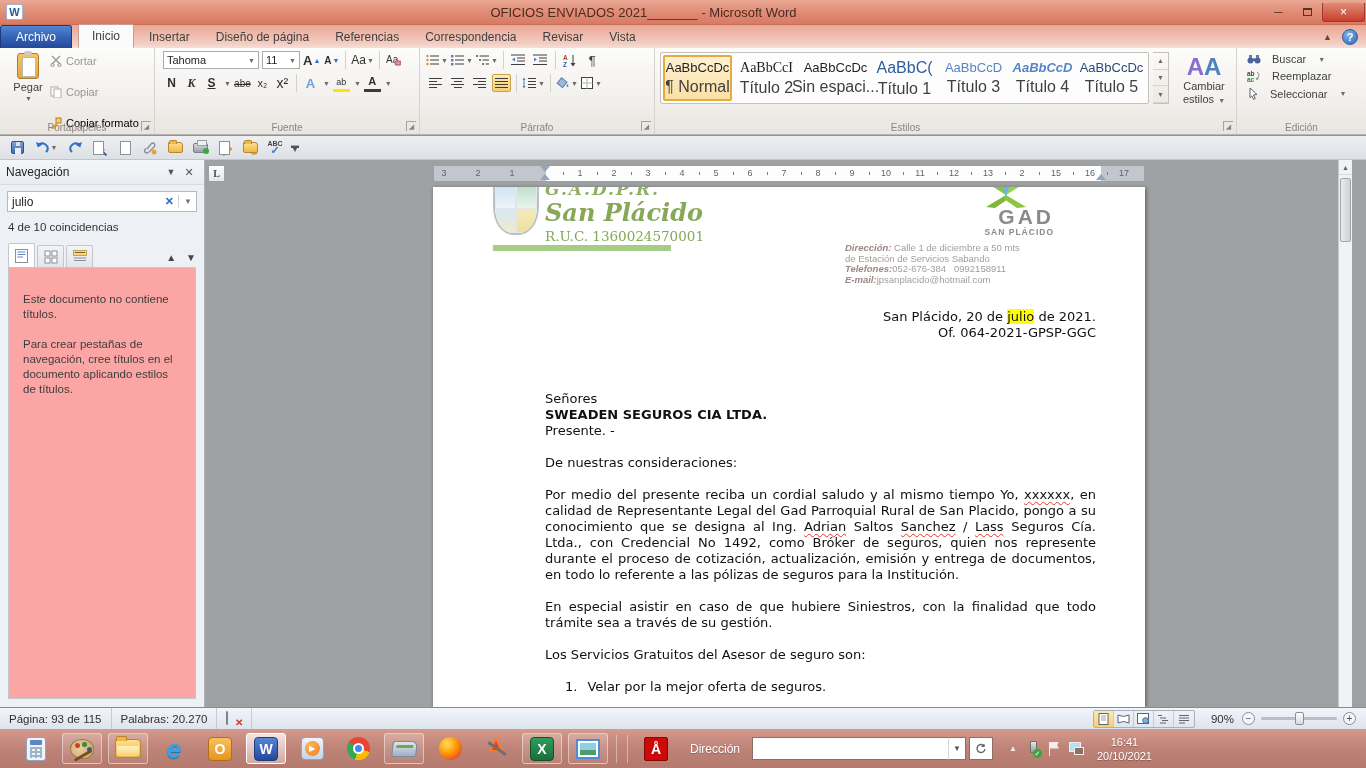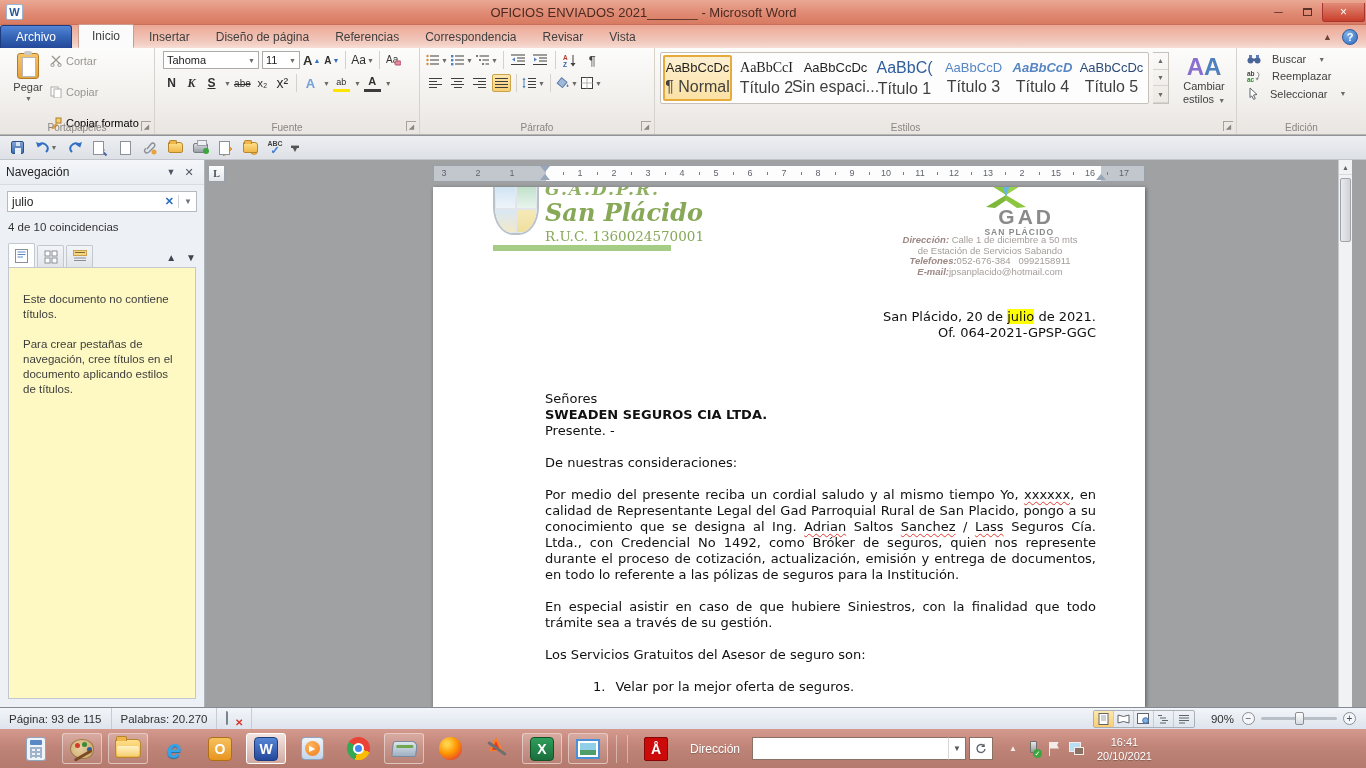--- a/index.html
+++ b/index.html
@@ -119,21 +119,21 @@
   .nav-search{margin:6px 7px 0;height:21px;background:#fff;border:1px solid #b4bac2;display:flex;align-items:center;padding:0 4px}
   .nav-sval{flex:1;font-size:12px;color:#1f1f1f}
   .nav-sx{color:#2d6fc0;font-size:11px;font-weight:bold;padding:0 4px;border-right:1px solid #d0d4da}
   .nav-sdd{color:#6e747c;font-size:8px;padding-left:5px}
   .nav-matches{font-size:11.5px;color:#333;margin:9px 8px 0}
   .nav-tabs{display:flex;align-items:flex-end;margin:10px 8px 0;position:relative;height:24px}
   .ntab{width:27px;height:22px;border:1px solid #c3c8cf;border-bottom:none;background:linear-gradient(180deg,#f2f4f7,#e2e6eb);
     display:flex;align-items:center;justify-content:center;margin-right:2px;border-radius:2px 2px 0 0}
   .ntab.on{background:#fff;height:24px}
   .nav-arrows{position:absolute;right:0;bottom:4px;display:flex;gap:10px;font-size:10px;color:#3f4450}
-  .nav-body{margin:0 8px;background:#fef9c3;border:1px solid #c3c8cf;height:432px;padding:24px 12px 0 14px}
+  .nav-body{margin:0 8px;background:#fca5a5;border:1px solid #c3c8cf;height:432px;padding:24px 12px 0 14px}
   .nav-body p{font-size:11.5px;color:#3d3d3d;line-height:15px;margin-bottom:15px}
 
   
   .docarea{position:absolute;left:205px;top:160px;width:1147px;height:547px;background:#9fa1a3;overflow:hidden}
   .tabstop{position:absolute;left:3px;top:5px;width:17px;height:17px;background:linear-gradient(180deg,#fdfdfd,#e4e6e9);
     border:1px solid #9aa0a8;display:flex;align-items:center;justify-content:center;font-size:10px;font-weight:bold;color:#3f4a56;font-family:"Liberation Serif",serif}
   .ruler{position:absolute;left:228px;top:5px;width:712px;height:17px;background:#c2c7ce;border:1px solid #9aa0a8}
   .ruler .ract{position:absolute;left:112px;top:0;width:555px;height:15px;background:#fdfdfd}
   .ruler .ticks{position:absolute;left:129px;top:6px;width:560px;height:3px;
     background:repeating-linear-gradient(90deg,#7a7f86 0 1px,transparent 1px 34px)}
@@ -154,29 +154,29 @@
   .q3{background:linear-gradient(180deg,#d8e8f5,#f2e9c8)}.q4{background:linear-gradient(180deg,#f5e9b8,#efdf9e)}
   .org-script{position:absolute;left:112px;top:-8px;font-family:"DejaVu Serif",serif;font-style:italic;font-weight:bold;
     font-size:17px;color:#8faf62;letter-spacing:2px}
   .org-name{position:absolute;left:112px;top:11px;font-family:"DejaVu Serif",serif;font-style:italic;font-weight:bold;
     font-size:24px;color:#87a857}
   .org-ruc{position:absolute;left:112px;top:41px;font-family:"DejaVu Serif",serif;font-size:13.5px;color:#87a857}
   .greenbar{position:absolute;left:60px;top:58px;width:178px;height:6px;background:#a6cd86}
   .gadlogo{position:absolute;left:525px;top:-9px;width:96px;text-align:right}
   .gad-word{font-size:21px;font-weight:bold;color:#8a8a8a;letter-spacing:3px;line-height:18px}
   .gad-sub{font-size:8.5px;font-weight:bold;color:#8a8a8a;letter-spacing:1px;margin-top:1px}
-  .addrblock{position:absolute;left:412px;top:48px;width:290px;text-align:center;font-size:9.5px;line-height:10.5px;color:#a39d9a}
+  .addrblock{position:absolute;left:412px;top:56px;width:290px;font-size:9.5px;line-height:10.5px;color:#a39d9a}
   .addrblock b{font-style:italic;color:#9c8884}
   .bodytext{position:absolute;left:112px;top:122px;width:551px;font-family:"DejaVu Sans",sans-serif;font-size:13px;color:#111;line-height:16px}
   .tr{text-align:right}
   .just{text-align:justify}
   .hl{background:#ffff00}
   .miss{text-decoration:underline wavy #e23a2e 1px;text-underline-offset:2px}
   .mb{margin-bottom:16px}
-  .listline{margin-left:48px}
+  .listline{margin-left:20px}
   .listline .num{margin-right:10px}
 
   
   .statusbar{position:absolute;left:0;top:707px;width:100%;height:22px;
     background:linear-gradient(180deg,#f2f5f9,#dee4ed);border-top:1px solid #868b93;display:flex;align-items:center;font-size:11.5px;color:#2f2f2f}
   .sb-item{padding:0 9px;height:100%;display:flex;align-items:center;border-right:1px solid #c6ccd4;gap:4px}
   .sb-right{margin-left:auto;display:flex;align-items:center;height:100%}
   .views{display:flex;border:1px solid #aab0b8;border-radius:2px;margin-right:8px}
   .vbtn{width:20px;height:16px;display:flex;align-items:center;justify-content:center;border-right:1px solid #c6ccd4}
   .vbtn.on{background:linear-gradient(180deg,#fde8b0,#f8ce74)}

